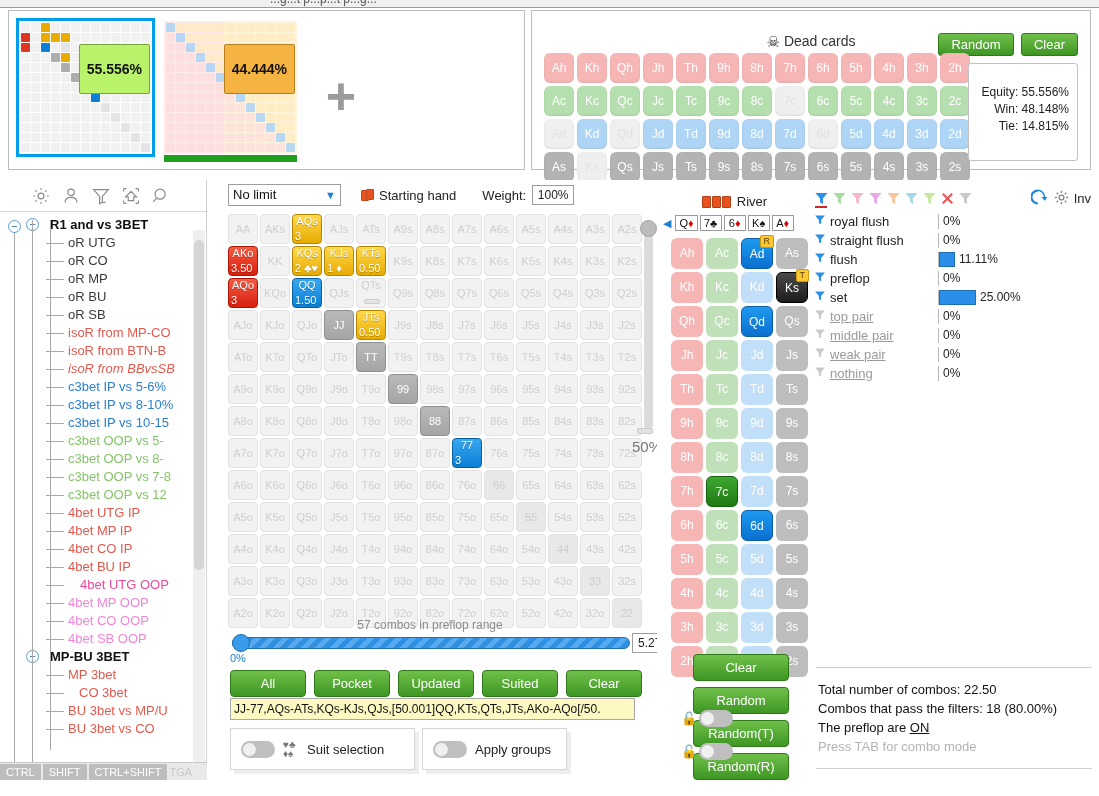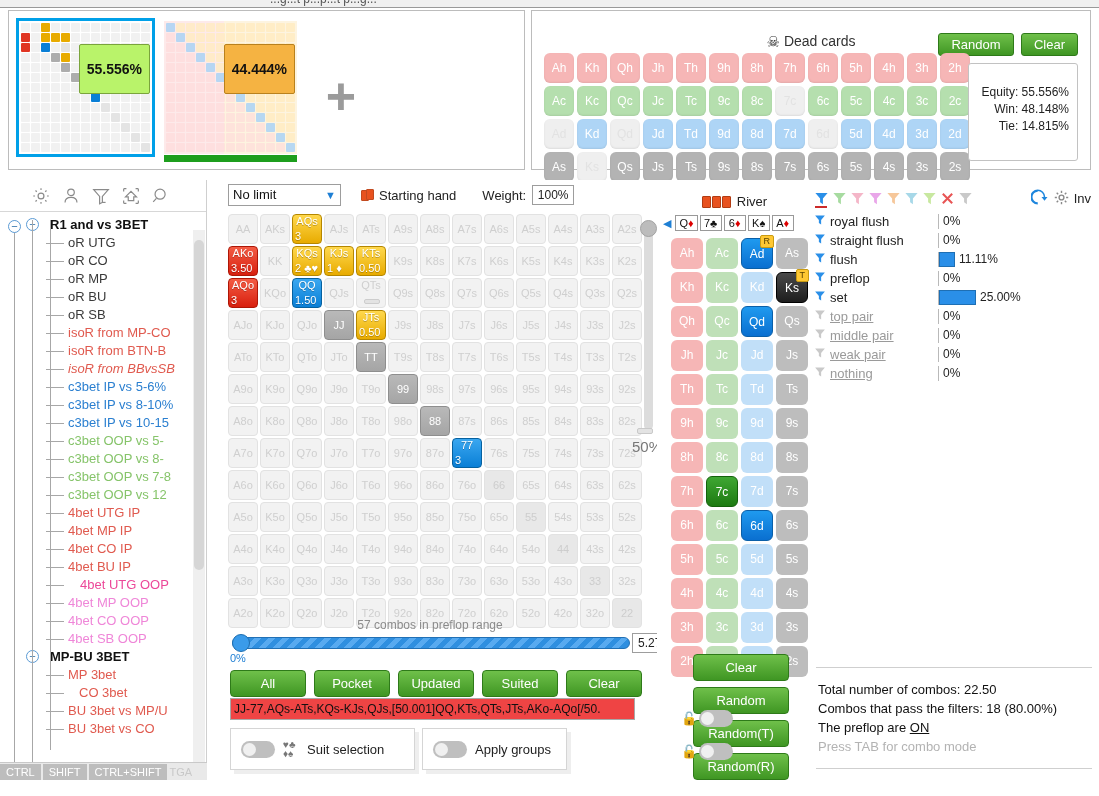--- a/index.html
+++ b/index.html
@@ -168,21 +168,21 @@
   .pct0 { position:absolute; left:8px; top:472px; font-size:11px; color:#1e7fd4; }
   .pctbox { position:absolute; left:410px; top:453px; width:46px; height:20px; border:1px solid #9d9d9d; background:#fff; font-size:12px; text-align:center; line-height:18px; }
 
   .qbtns { position:absolute; left:8px; top:490px; display:flex; gap:8px; }
   .qbtn {
     width:76px; padding:5px 0; text-align:center; font-size:13px; color:#fff;
     background:linear-gradient(#6fc04a,#3f9623); border:1px solid #2e7a19; border-radius:4px;
   }
   .rangestr {
     position:absolute; left:8px; top:518px; width:405px; height:22px;
-    border:1px solid #a9a9a9; background:#ef4444; font-size:12px;
+    border:1px solid #a9a9a9; background:#fef9c3; font-size:12px;
     line-height:20px; padding-left:3px; white-space:nowrap; overflow:hidden; color:#111;
   }
   .togglecard {
     position:absolute; top:548px; height:42px; border:1px solid #d5d5d5; background:#fff;
     display:flex; align-items:center; gap:8px; padding:0 10px;
     box-shadow:4px 4px 0 #eeeeee;
   }
   .tog { width:34px; height:17px; border-radius:9px; background:#bfbfbf; position:relative; }
   .tog i { position:absolute; left:2px; top:2px; width:13px; height:13px; border-radius:50%; background:#f0f0f0; }
   .suitsym { font-size:10px; line-height:9px; color:#777; width:16px; }

